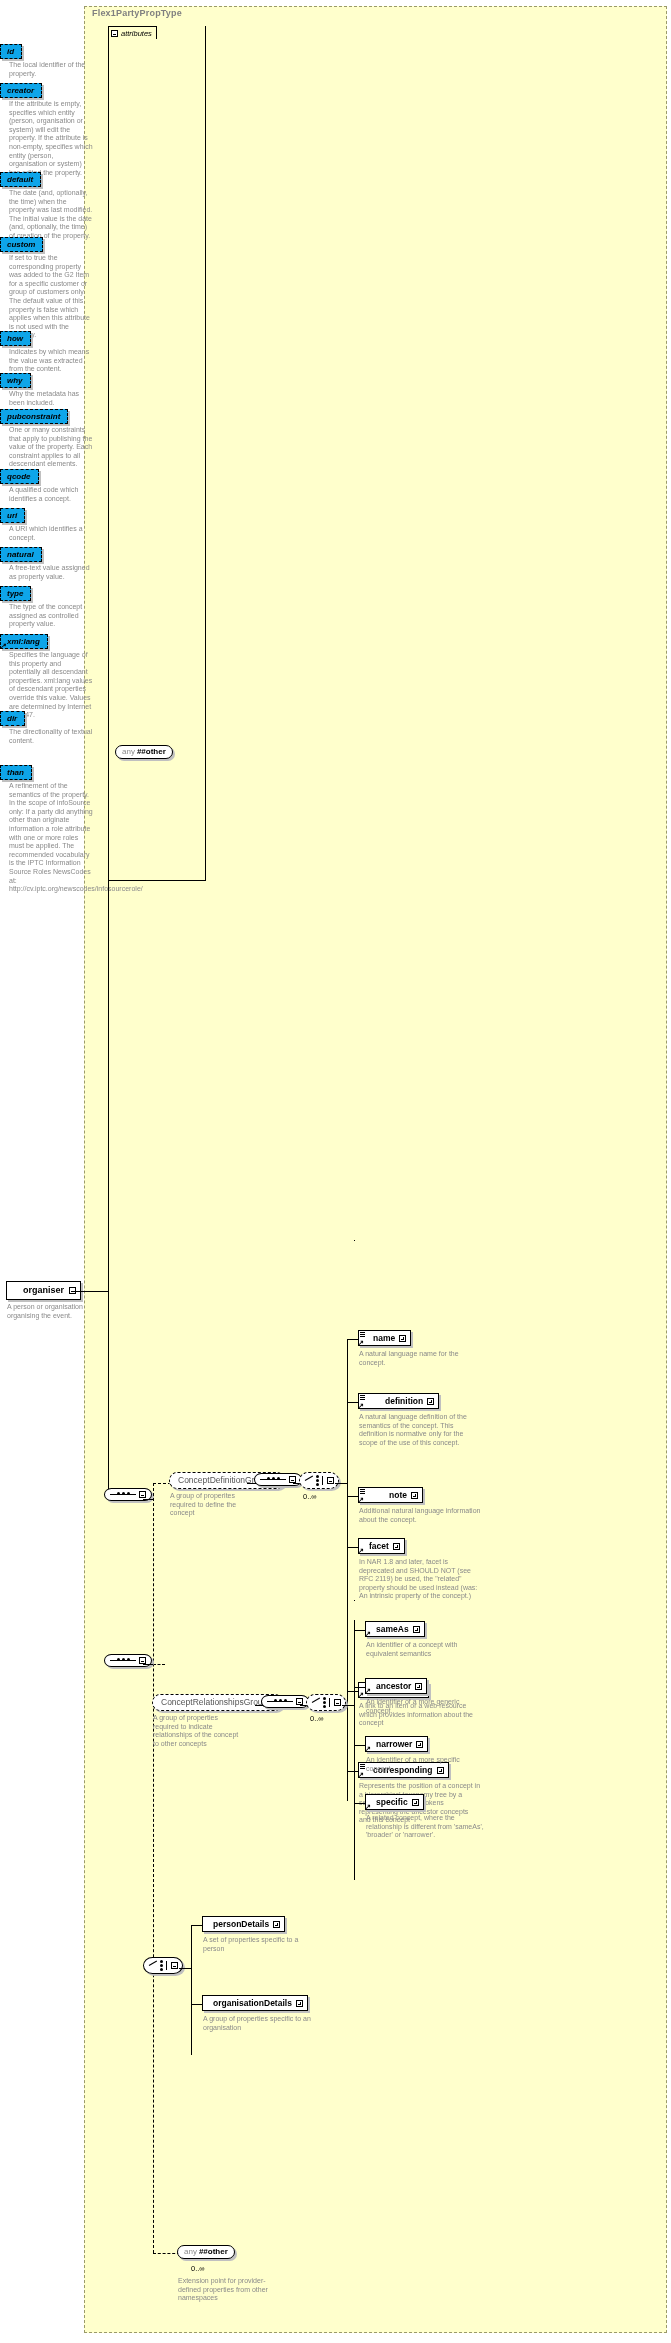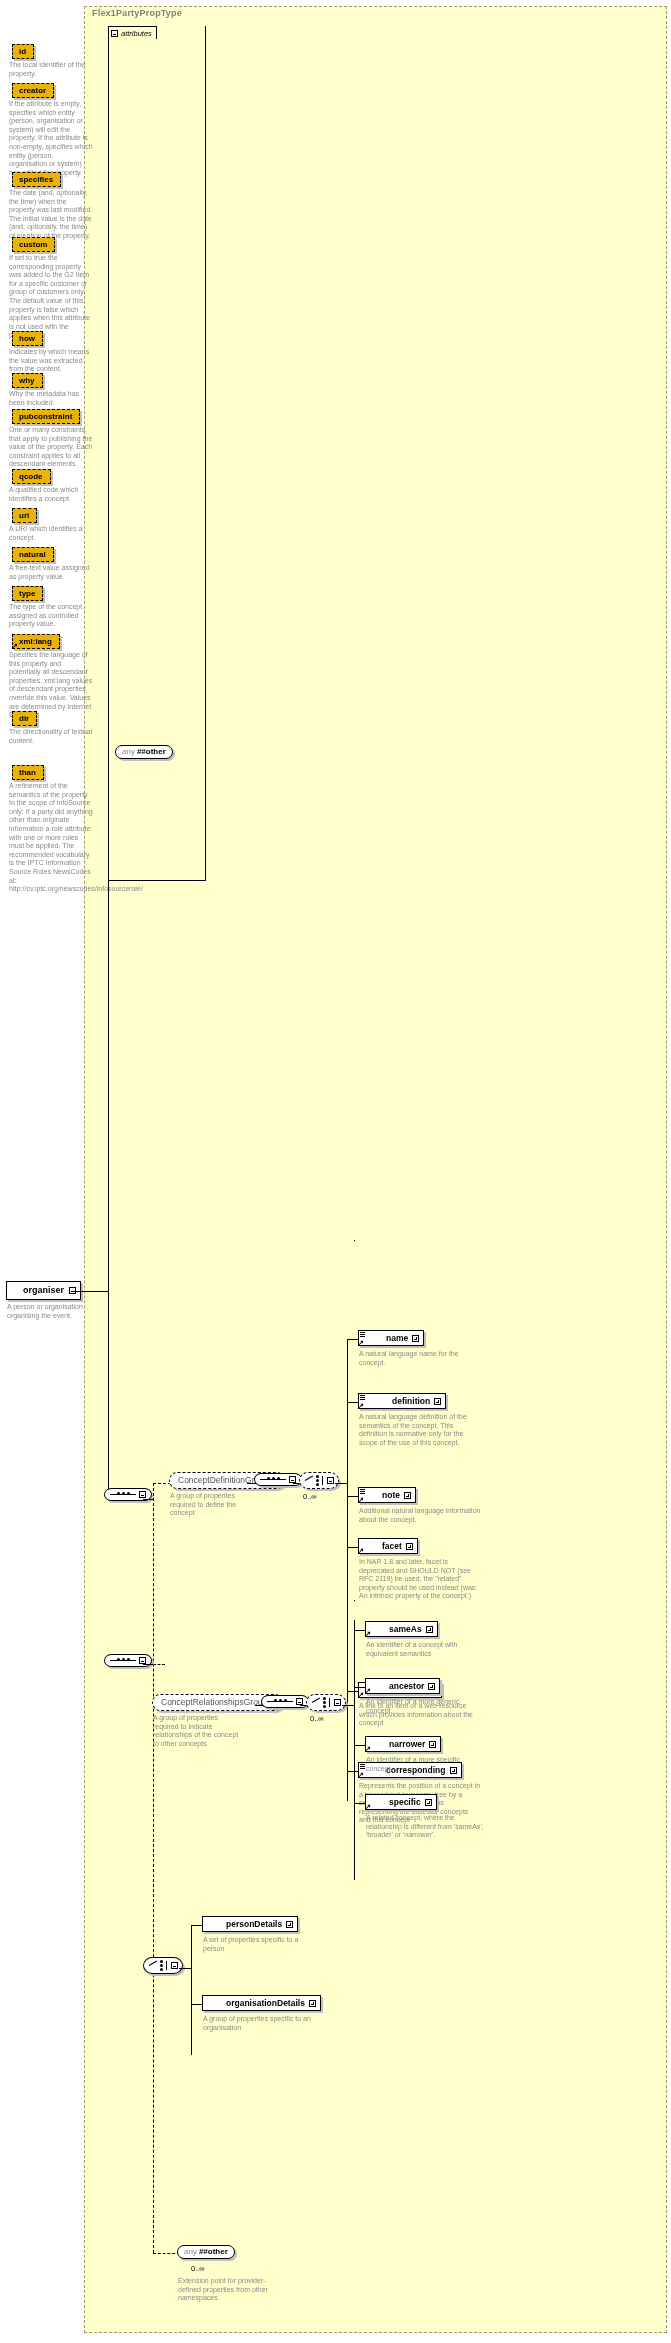--- a/index.html
+++ b/index.html
@@ -53,29 +53,30 @@
     content:""; position:absolute; left:1px; right:1px; top:3px;
     height:1px; background:#000;
   }
   .boxplus::after{
     content:""; position:absolute; top:1px; bottom:1px; left:3px;
     width:1px; background:#000;
   }
 
   
   .attr-node{
-    position:absolute; left:12px;
+    position:absolute; left:0;
     display:inline-block;
     border:1px dashed #000;
-    background:#eab308;
+    background:#0ea5e9;
     padding:2px 7px 2px 6px;
     font-size:8px; font-weight:bold; color:#000;
     box-shadow:2px 2px 0 #c0c0c0;
     white-space:nowrap;
     line-height:9px;
+    font-style:italic;
   }
   .attr-desc{
     position:absolute; left:9px; width:84px;
     font-size:7px; line-height:8.6px; color:#8a8a8a;
   }
   
   .any-node{
     position:absolute;
     display:inline-flex; align-items:center;
     border:1px solid #000; border-radius:7px;
@@ -92,21 +93,21 @@
   .refarrow{
     position:absolute; left:-1px; bottom:-1px;
     font-size:7px; line-height:6px; color:#000;
   }
 
   
   .el-node{
     position:absolute;
     display:inline-flex; align-items:center; gap:4px;
     border:1px solid #000; background:#fff;
-    padding:2px 4px 2px 23px;
+    padding:2px 4px 2px 10px;
     font-size:8.5px; font-weight:bold; color:#000;
     box-shadow:2px 2px 0 #c0c0c0;
     white-space:nowrap; line-height:10px;
   }
   .el-node.seq::before{
     content:""; position:absolute; left:1px; top:1px;
     width:5px; height:6px;
     background:
       linear-gradient(to bottom,#000 0 1px,transparent 1px 2px,
                       #000 2px 3px,transparent 3px 4px,
@@ -219,21 +220,21 @@
   <span class="boxminus"></span>
   <span>attributes</span>
 </div>
 
 <div class="attr-node" style="top:44px"><span>id</span></div>
 <div class="attr-desc" style="top:61px">The local identifier of the property.</div>
 
 <div class="attr-node" style="top:83px"><span>creator</span></div>
 <div class="attr-desc" style="top:100px">If the attribute is empty, specifies which entity (person, organisation or system) will edit the property. If the attribute is non-empty, specifies which entity (person, organisation or system) has edited the property.</div>
 
-<div class="attr-node" style="top:172px"><span>specifies</span></div>
+<div class="attr-node" style="top:172px"><span>default</span></div>
 <div class="attr-desc" style="top:189px">The date (and, optionally, the time) when the property was last modified. The initial value is the date (and, optionally, the time) of creation of the property.</div>
 
 <div class="attr-node" style="top:237px"><span>custom</span></div>
 <div class="attr-desc" style="top:254px">If set to true the corresponding property was added to the G2 Item for a specific customer or group of customers only. The default value of this property is false which applies when this attribute is not used with the property.</div>
 
 <div class="attr-node" style="top:331px"><span>how</span></div>
 <div class="attr-desc" style="top:348px">Indicates by which means the value was extracted from the content.</div>
 
 <div class="attr-node" style="top:373px"><span>why</span></div>
 <div class="attr-desc" style="top:390px">Why the metadata has been included.</div>
@@ -333,29 +334,29 @@
 <div class="hline" style="left:347px; top:1339px; width:13px;"></div>
 <div class="el-node seq" style="left:358px; top:1330px">
   <span style="margin-left:4px">name</span>
   <span class="boxplus"></span>
   <span class="refarrow">↗</span>
 </div>
 <div class="el-desc" style="left:359px; top:1350px; width:122px;">A natural language name for the concept.</div>
 
 <div class="hline" style="left:347px; top:1402px; width:13px;"></div>
 <div class="el-node seq" style="left:358px; top:1393px">
-  <span style="margin-left:10px">definition</span>
+  <span style="margin-left:16px">definition</span>
   <span class="boxplus"></span>
   <span class="refarrow">↗</span>
 </div>
 <div class="el-desc" style="left:359px; top:1413px; width:122px;">A natural language definition of the semantics of the concept. This definition is normative only for the scope of the use of this concept.</div>
 
 <div class="hline" style="left:347px; top:1496px; width:13px;"></div>
 <div class="el-node seq" style="left:358px; top:1487px">
-  <span style="margin-left:0">note</span>
+  <span style="margin-left:20px">note</span>
   <span class="boxplus"></span>
   <span class="refarrow">↗</span>
 </div>
 <div class="el-desc" style="left:359px; top:1507px; width:122px;">Additional natural language information about the concept.</div>
 
 <div class="hline" style="left:347px; top:1547px; width:13px;"></div>
 <div class="el-node" style="left:358px; top:1538px">
   <span>facet</span>
   <span class="boxplus"></span>
   <span class="refarrow">↗</span>

